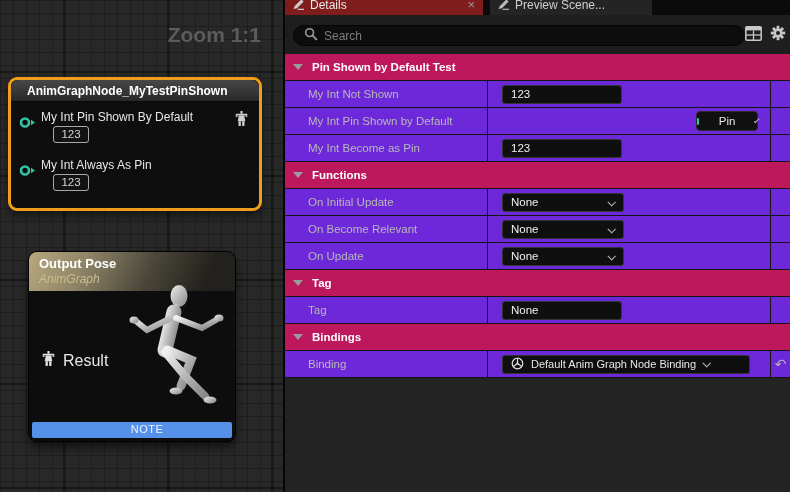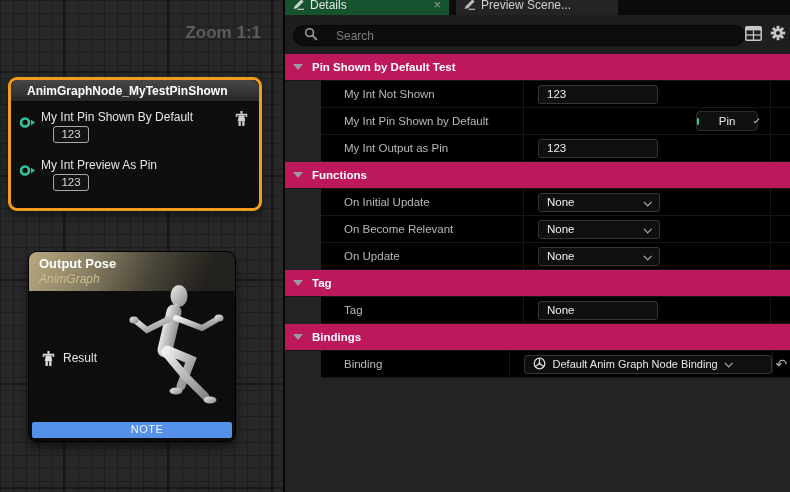--- a/index.html
+++ b/index.html
@@ -12,21 +12,21 @@
     position:absolute; left:0; top:0; width:285px; height:492px;
     background-color:#282828;
     background-image:
       linear-gradient(rgba(0,0,0,0.38) 2px, transparent 2px),
       linear-gradient(90deg, rgba(0,0,0,0.38) 2px, transparent 2px),
       linear-gradient(#1e1e1e 1px, transparent 1px),
       linear-gradient(90deg, #1e1e1e 1px, transparent 1px);
     background-size:104px 104px,104px 104px,13px 13px,13px 13px;
     background-position:-41px -33px,-41px -33px,0 0,0 0;
   }
-  .zoom-label { position:absolute; top:23px; right:24px; font-size:17px; font-weight:bold; color:#5c5c5c; }
+  .zoom-label { position:absolute; top:23px; right:24px; font-size:21px; font-weight:bold; color:#5c5c5c; }
 
   
   .node1 {
     position:absolute; left:8px; top:77px; width:254px; height:134px;
     border:3px solid #f09c1c; border-radius:9px;
     background:rgba(14,14,14,0.96);
     box-shadow:0 5px 9px rgba(0,0,0,0.45);
   }
   .node1-header {
     height:22px; line-height:22px; padding-left:16px;
@@ -49,60 +49,60 @@
     background:#0d0d0d; border:1px solid #000; border-radius:9px;
     box-shadow:0 6px 10px rgba(0,0,0,0.5);
   }
   .node2-header {
     padding:4px 10px 5px; border-radius:8px 8px 0 0;
     background:linear-gradient(115deg,#b7a87e 0%,#8d8366 28%,#4a4639 58%,#23211d 85%);
   }
   .node2-title { font-size:13px; font-weight:bold; color:#fff; }
   .node2-subtitle { font-size:12px; font-style:italic; color:#cdbd8d; margin-top:1px; }
   .mannequin { position:absolute; right:-2px; top:26px; }
-  .result-row { position:absolute; left:13px; top:99px; display:flex; gap:8px; color:#e6e6e6; font-size:12px; }
+  .result-row { position:absolute; left:13px; top:99px; display:flex; align-items:center; gap:8px; color:#e6e6e6; font-size:16px; }
   .note-bar {
     position:absolute; left:3px; right:3px; bottom:3px; height:16px;
     background:#5591e8; border-radius:2px; text-align:center;
     color:#eef4ff; font-size:11px; line-height:14px; letter-spacing:0.5px;padding-left:30px;
   }
 
   
   .details {
     position:absolute; left:283px; top:0; width:507px; height:492px;
     background:#232323; border-left:2px solid #060606;
   }
   .tabbar { height:15px; background:#0b0b0b; display:flex; overflow:hidden; }
   .tab { overflow:hidden; height:15px; }
   .tab-inner { margin-top:-6px; height:21px; display:flex; align-items:center; gap:6px; padding:0 8px; }
-  .tab-details { width:164px; background:#14532d; }
+  .tab-details { width:198px; background:#7f1d1d; }
   .tab-preview { width:162px; margin-left:7px; background:#242424; }
   .tab-label { font-size:12px; color:#e8e8e8; white-space:nowrap; }
   .tab-preview .tab-label { color:#cfcfcf; }
   .tab-close { margin-left:auto; color:#9a9a9a; font-size:13px; line-height:13px; }
 
   .toolbar { height:39px; background:#1e1e1e; position:relative; }
   .searchbox {
     position:absolute; left:8px; top:10px; width:452px; height:21px;
     background:#0d0d0d; border:1px solid #050505; border-radius:11px;
-    display:flex; align-items:center; gap:18px; padding:0 10px;
+    display:flex; align-items:center; gap:6px; padding:0 10px;
   }
   .searchbox input {
     flex:1; background:transparent; border:none; outline:none;
     color:#e0e0e0; font-size:12px; font-family:inherit;
   }
   .searchbox input::placeholder { color:#7d7d7d; }
   .toolbar-icons { position:absolute; right:4px; top:10px; display:flex; gap:8px; align-items:center; }
 
   .rows { position:absolute; left:0; top:54px; right:0; }
   .row { height:27px; border-bottom:1px solid #151515; display:flex; align-items:stretch; }
   .row.section { background:#be185d; align-items:center; padding-left:8px; gap:9px; }
   .sec-tri { width:0; height:0; border-left:5px solid transparent; border-right:5px solid transparent; border-top:6px solid #9b9b9b; }
   .sec-label { font-size:11.5px; font-weight:bold; color:#ffffff; }
-  .row.prop { background:#000000;margin-left:36px; }
+  .row.prop { background:#6d28d9; }
   .cell-label { width:203px; border-right:1px solid #161616; display:flex; align-items:center; padding-left:23px; }
   .cell-label span { font-size:11.5px; color:#b8b8b8; white-space:nowrap; }
   .cell-value { flex:1; display:flex; align-items:center; position:relative; }
   .cell-right { width:20px; border-left:1px solid #161616; display:flex; align-items:center; justify-content:center; }
 
   .textbox {
     margin-left:14px; width:120px; height:19px;
     background:#0f0f0f; border:1px solid #353535; border-radius:3px;
     display:flex; align-items:center; padding:0 8px;
     color:#f0f0f0; font-size:11.5px;
@@ -167,21 +167,21 @@
           </g>
         </svg>
       </span>
 
       <span class="pin-icon" style="top:83px">
         <svg width="17" height="13" viewBox="0 0 17 13">
           <circle cx="6" cy="6.5" r="4" fill="#0c0c0c" stroke="#31c3a2" stroke-width="2.6"></circle>
           <path d="M12 3.8 L16 6.5 12 9.2z" fill="#31c3a2"></path>
         </svg>
       </span>
-      <span class="pin-row-label" style="top:78px">My Int Preview As Pin</span>
+      <span class="pin-row-label" style="top:78px">My Int Always As Pin</span>
       <div class="pin-value-box" style="top:94px">
         <span>123</span>
       </div>
     </div>
 
     <div class="node2">
       <div class="node2-header">
         <div class="node2-title">Output Pose</div>
         <div class="node2-subtitle">AnimGraph</div>
       </div>
@@ -321,21 +321,21 @@
             <span class="teal-pill"></span>
             <span>Pin</span>
             <span class="chev"></span>
           </div>
         </div>
         <div class="cell-right"></div>
       </div>
 
       <div class="row prop">
         <div class="cell-label">
-            <span>My Int Output as Pin</span>
+            <span>My Int Become as Pin</span>
           </div>
         <div class="cell-value">
           <div class="textbox">
               <span>123</span>
             </div>
         </div>
         <div class="cell-right"></div>
       </div>
 
       <div class="row section">

